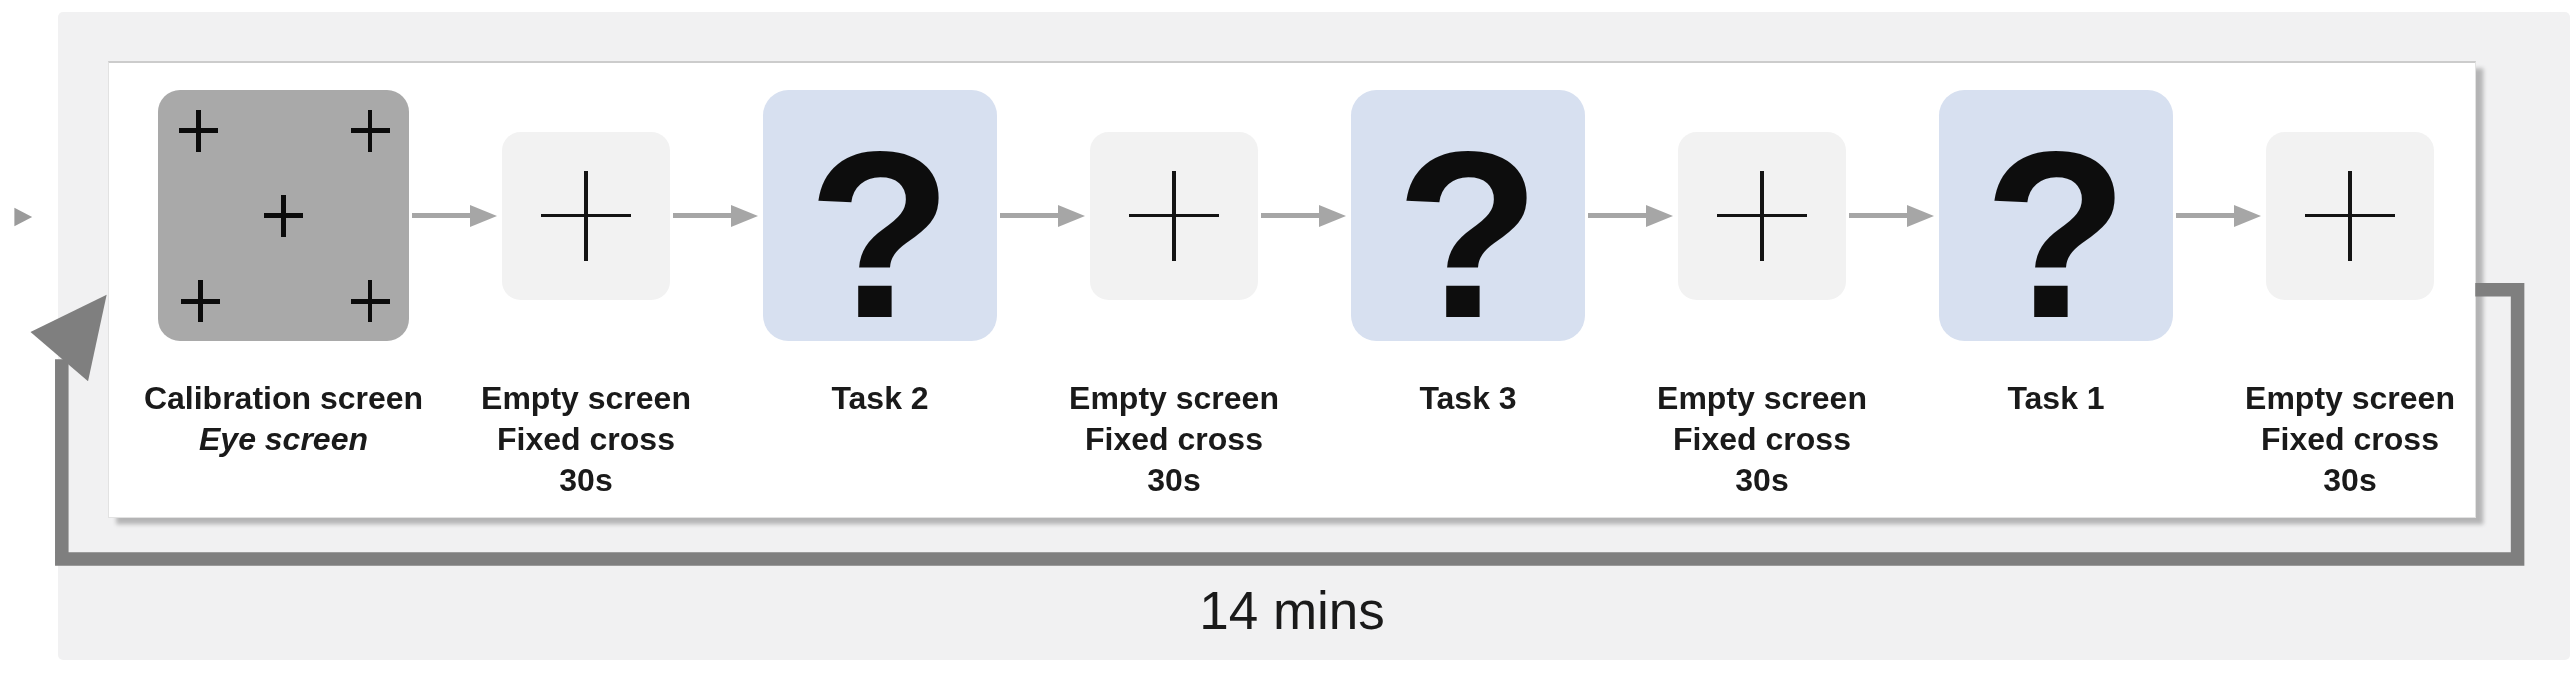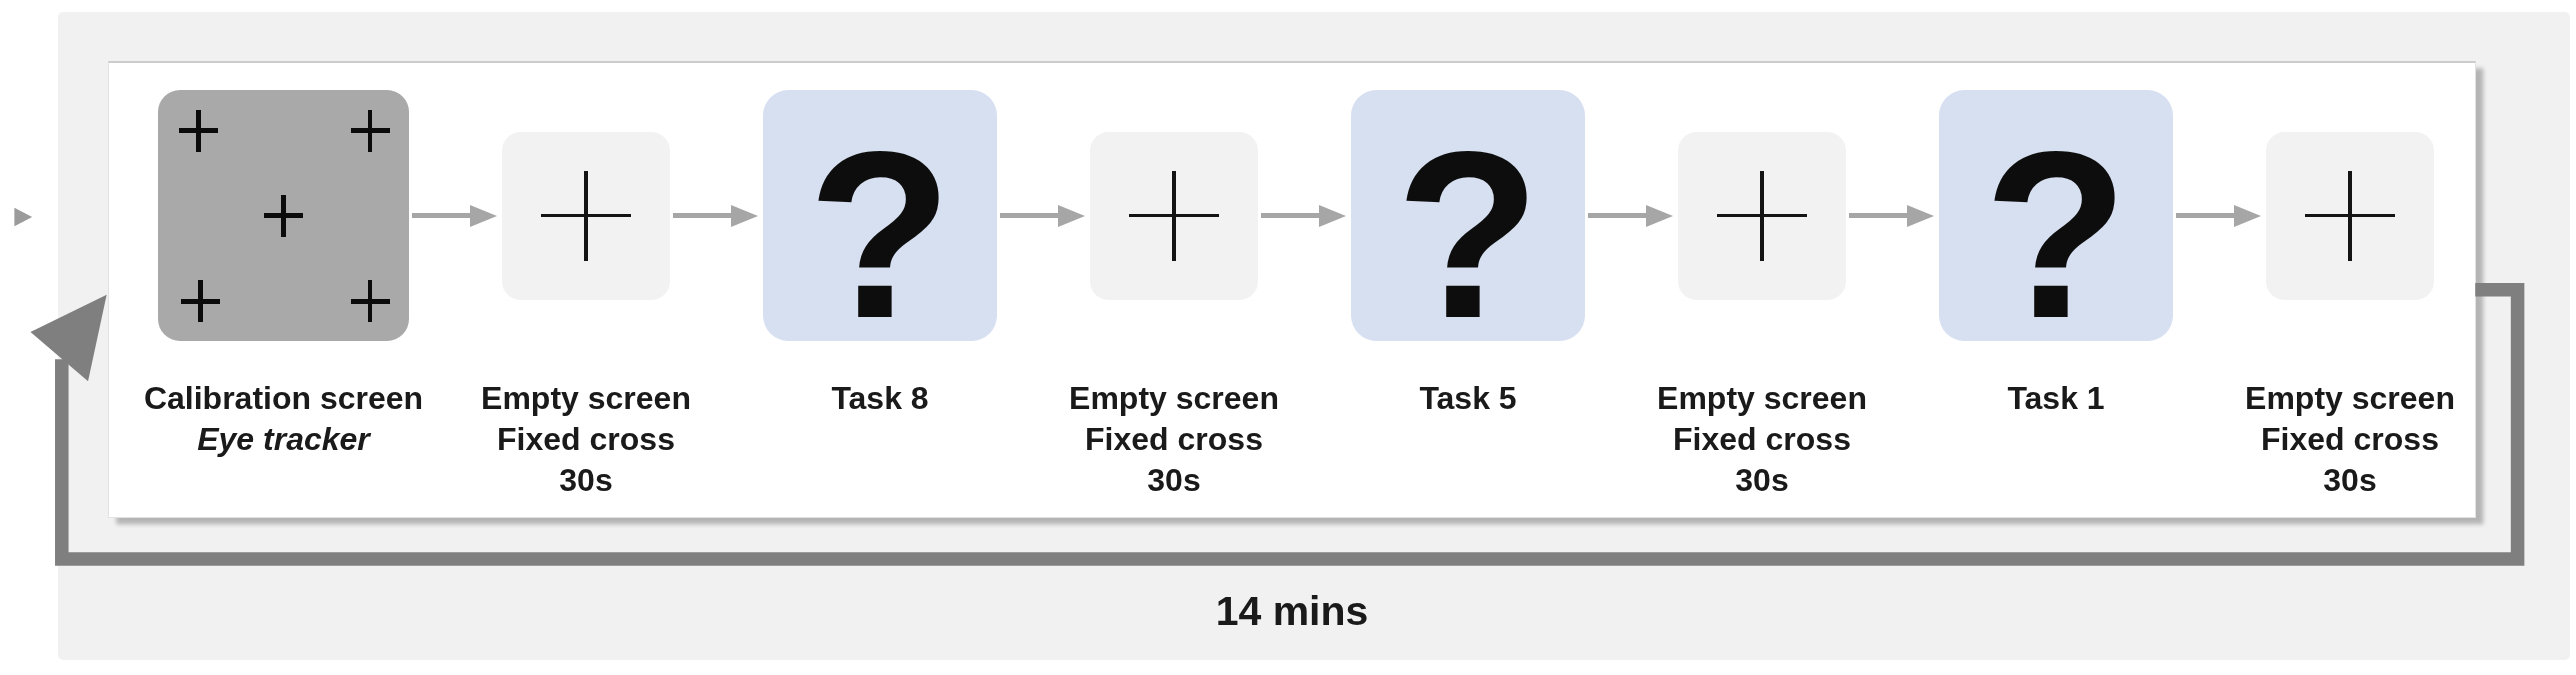--- a/index.html
+++ b/index.html
@@ -57,21 +57,21 @@
     text-align:center;font-size:32px;line-height:41px;font-weight:700;color:var(--text,#1a1a1a);white-space:nowrap;}
   .label .line{display:block;}
   .label .line.italic{font-style:italic;}
 
   .loop-svg{position:absolute;left:0;top:0;width:2576px;height:676px;pointer-events:none;}
   .loop-path{fill:none;stroke:var(--loop_arrow,#7f7f7f);stroke-width:16px;}
   .loop-head{fill:var(--loop_arrow,#7f7f7f);}
   .marker-tri{fill:var(--marker,#9b9b9b);}
 
   .total-label{position:absolute;left:108px;top:590px;width:2368px;text-align:center;
-    font-size:41px;line-height:42px;font-weight:700;color:var(--text,#1a1a1a);}
+    font-size:53px;line-height:42px;font-weight:400;color:var(--text,#1a1a1a);}
 </style>
 </head>
 <body>
 
 <div id="canvas">
 
   <div class="slide-bg"></div>
 
   <div class="panel">
     <div class="flow-row">
@@ -81,21 +81,21 @@
           <div class="box calibration">
             <span class="plus tl"></span>
             <span class="plus tr"></span>
             <span class="plus cc"></span>
             <span class="plus bl"></span>
             <span class="plus br"></span>
           </div>
         </div>
         <div class="label">
           <span class="line">Calibration screen</span>
-          <span class="line italic">Eye tracker</span>
+          <span class="line italic">Eye screen</span>
         </div>
       </div>
 
       <div class="connector">
         <span class="arrow-line"></span>
         <span class="arrow-head"></span>
       </div>
 
       <div class="stage w-empty">
         <div class="box-slot">
@@ -115,21 +115,21 @@
         <span class="arrow-head"></span>
       </div>
 
       <div class="stage w-task">
         <div class="box-slot">
           <div class="box task">
             <span class="qmark">?</span>
           </div>
         </div>
         <div class="label">
-          <span class="line">Task 8</span>
+          <span class="line">Task 2</span>
         </div>
       </div>
 
       <div class="connector">
         <span class="arrow-line"></span>
         <span class="arrow-head"></span>
       </div>
 
       <div class="stage w-empty">
         <div class="box-slot">
@@ -149,21 +149,21 @@
         <span class="arrow-head"></span>
       </div>
 
       <div class="stage w-task">
         <div class="box-slot">
           <div class="box task">
             <span class="qmark">?</span>
           </div>
         </div>
         <div class="label">
-          <span class="line">Task 5</span>
+          <span class="line">Task 3</span>
         </div>
       </div>
 
       <div class="connector">
         <span class="arrow-line"></span>
         <span class="arrow-head"></span>
       </div>
 
       <div class="stage w-empty">
         <div class="box-slot">

